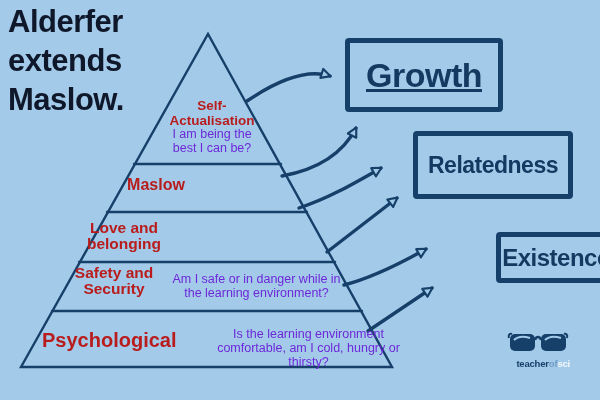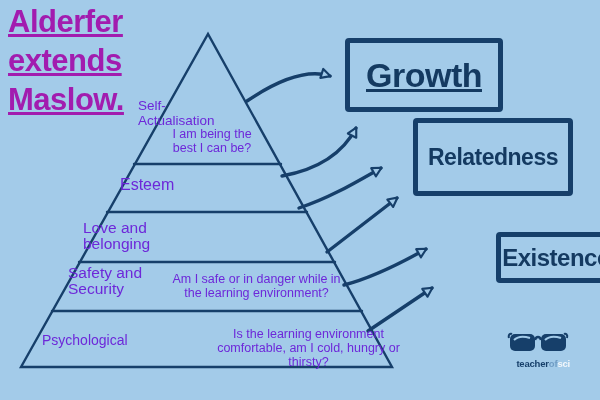--- a/index.html
+++ b/index.html
@@ -7,48 +7,48 @@
     position:relative;width:600px;height:400px;overflow:hidden;
     background:#a3cbe9;
     font-family:"Liberation Sans",sans-serif;
     color:#163f6a;
   }
   .abs{position:absolute;}
   svg.layer{position:absolute;left:0;top:0;}
   .title{
     left:8px;top:2px;width:180px;
     font-size:31px;line-height:39px;font-weight:800;letter-spacing:-0.5px;
-    color:#a21caf;white-space:pre-line;margin:0;text-decoration:underline;
+    color:#0f172a;white-space:pre-line;margin:0;
   }
   .lvl-name{
-    font-weight:normal;color:#6d28d9;white-space:pre-line;text-align:left;
+    font-weight:bold;color:#b91c1c;white-space:pre-line;text-align:center;
     font-size:15.5px;line-height:16px;
   }
   .lvl-q{
     color:#6d28d9;white-space:pre-line;text-align:center;
     font-size:12.5px;line-height:13.8px;
   }
   .name-1{left:138px;top:99px;width:148px;font-size:13.5px;line-height:14.5px;}
   .q-1{left:138px;top:128px;width:148px;}
   .name-2{left:120px;top:177px;width:72px;font-size:16px;}
   .q-2{left:186px;top:170px;width:104px;}
   .name-3{left:83px;top:220px;width:82px;}
   .q-3{left:176px;top:216px;width:148px;}
   .name-4{left:68px;top:265px;width:92px;}
   .q-4{left:158px;top:273px;width:197px;}
-  .name-5{left:42px;top:332px;width:112px;font-size:14px;}
+  .name-5{left:42px;top:332px;width:112px;font-size:20px;}
   .q-5{left:170px;top:328px;width:197px;margin-left:40px;}
   .cat-box{
     border:5px solid #163f6a;border-radius:4px;
     display:flex;align-items:center;justify-content:center;
     font-weight:800;color:#143a61;letter-spacing:-0.5px;
     background:transparent;box-sizing:border-box;
   }
   .box-growth{left:345px;top:38px;width:158px;height:74px;font-size:34px;text-decoration:underline;}
-  .box-relatedness{left:413px;top:118px;width:160px;height:78px;font-size:23px;}
+  .box-relatedness{left:413px;top:131px;width:160px;height:68px;font-size:23px;}
   .box-existence{left:452px;top:232px;width:120px;height:51px;font-size:24px;margin-left:44px;}
   .logo{left:504px;top:330px;width:66px;text-align:right;}
   .logo-text{
     font-size:9.5px;font-weight:bold;letter-spacing:-0.2px;line-height:10px;
     margin-top:1px;white-space:nowrap;
   }
   .logo-p1{color:#163f6a;}
   .logo-p2{color:#6f9cc4;}
   .logo-p3{color:#f2f7fb;}
 </style>
@@ -84,21 +84,21 @@
 
   <h1 class="abs title">Alderfer
 extends
 Maslow.</h1>
 
   <div class="abs lvl-name name-1">Self-
 Actualisation</div>
   <div class="abs lvl-q q-1">I am being the
 best I can be?</div>
 
-  <div class="abs lvl-name name-2">Esteem</div>
+  <div class="abs lvl-name name-2">Maslow</div>
 
   <div class="abs lvl-name name-3">Love and
 belonging</div>
 
   <div class="abs lvl-name name-4">Safety and
 Security</div>
   <div class="abs lvl-q q-4">Am I safe or in danger while in
 the learning environment?</div>
 
   <div class="abs lvl-name name-5">Psychological</div>

